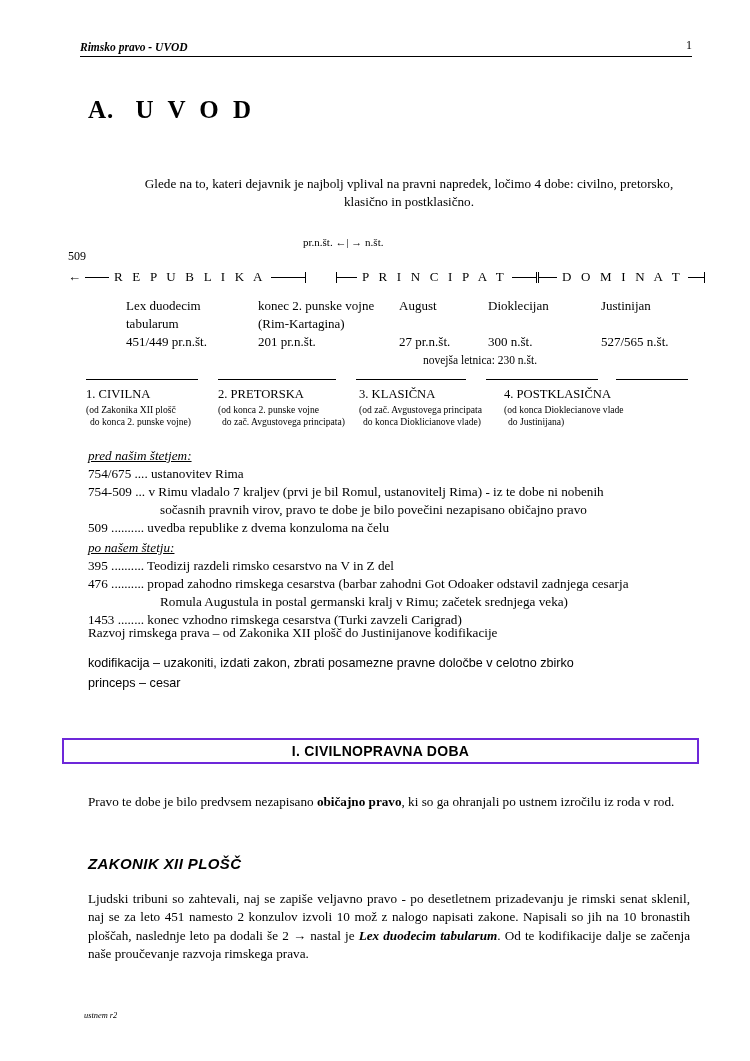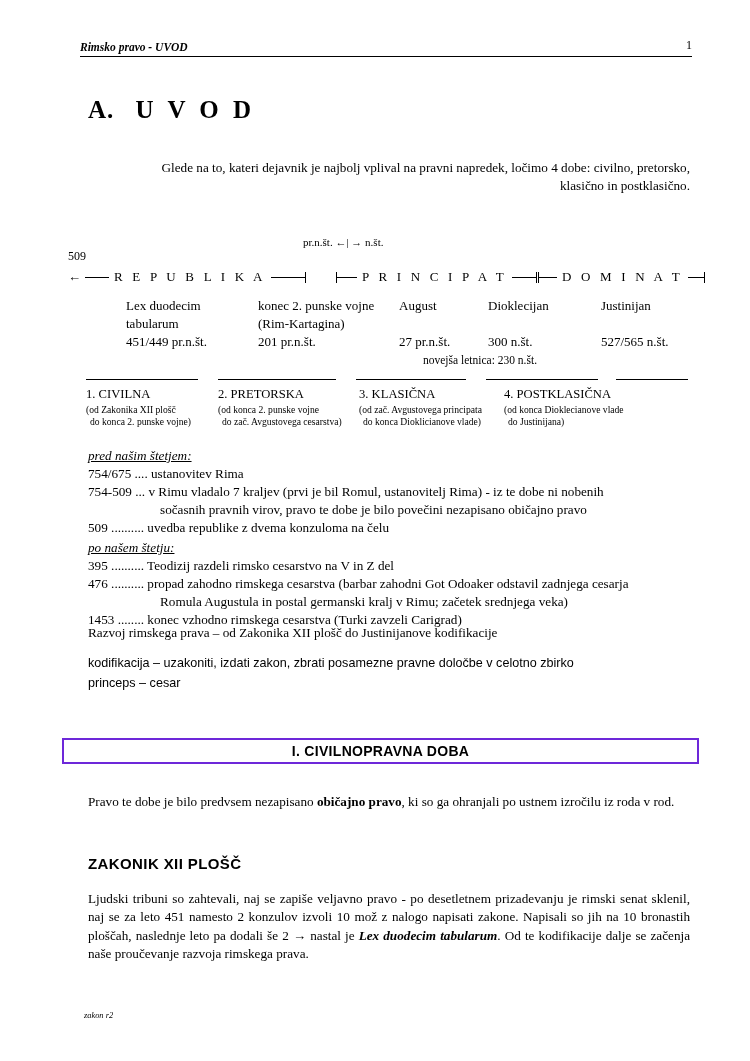--- a/index.html
+++ b/index.html
@@ -60,24 +60,24 @@
   }
   .doc-title .sp {
     letter-spacing: 4px;
   }
 
   
   .intro {
     position: absolute;
     left: 88px;
     right: 60px;
-    top: 159px;
+    top: 175px;
     font-size: 13.2px;
     line-height: 1.38;
-    text-align: right;
+    text-align: center;
     margin-left: 40px;
   }
 
   
   .tl {
     position: absolute;
     left: 68px;
     top: 236px;
     width: 620px;
     font-size: 12px;
@@ -258,20 +258,21 @@
   .bp1 { top: 793px; }
 
   .subhead {
     position: absolute;
     left: 88px;
     top: 855px;
     font-family: "Liberation Sans", sans-serif;
     font-weight: bold;
     font-size: 15px;
     letter-spacing: 0.4px;
+    font-style: italic;
   }
   .bp2 { top: 890px; }
 
   .footer {
     position: absolute;
     left: 84px;
     top: 1011px;
     font-size: 8.4px;
     font-style: italic;
   }
@@ -359,21 +360,21 @@
 
     <div class="phases">
       <div class="phase p1">
         <div class="ph-title">1. CIVILNA</div>
         <div class="ph-sub">(od Zakonika XII plošč</div>
         <div class="ph-sub" style="margin-top:0;padding-left:4px;">do konca 2. punske vojne)</div>
       </div>
       <div class="phase p2">
         <div class="ph-title">2. PRETORSKA</div>
         <div class="ph-sub">(od konca 2. punske vojne</div>
-        <div class="ph-sub" style="margin-top:0;padding-left:4px;">do zač. Avgustovega cesarstva)</div>
+        <div class="ph-sub" style="margin-top:0;padding-left:4px;">do zač. Avgustovega principata)</div>
       </div>
       <div class="phase p3">
         <div class="ph-title">3. KLASIČNA</div>
         <div class="ph-sub">(od zač. Avgustovega principata</div>
         <div class="ph-sub" style="margin-top:0;padding-left:4px;">do konca Dioklicianove vlade)</div>
       </div>
       <div class="phase p4">
         <div class="ph-title">4. POSTKLASIČNA</div>
         <div class="ph-sub">(od konca Dioklecianove vlade</div>
         <div class="ph-sub" style="margin-top:0;padding-left:4px;">do Justinijana)</div>
@@ -405,15 +406,15 @@
   <div class="body-para bp1">
     <span>Pravo te dobe je bilo predvsem nezapisano </span><b class="bold">običajno pravo</b><span>, ki so ga ohranjali po ustnem izročilu iz roda v rod.</span>
   </div>
 
   <div class="subhead">ZAKONIK XII PLOŠČ</div>
 
   <div class="body-para bp2">
     <span>Ljudski tribuni so zahtevali, naj se zapiše veljavno pravo - po desetletnem prizadevanju je rimski senat sklenil, naj se za leto 451 namesto 2 konzulov izvoli 10 mož z nalogo napisati zakone. Napisali so jih na 10 bronastih ploščah, naslednje leto pa dodali še 2 → nastal je </span><i class="ital"><b class="bold">Lex duodecim tabularum</b></i><span>. Od te kodifikacije dalje se začenja naše proučevanje razvoja rimskega prava.</span>
   </div>
 
-  <div class="footer">zakon r2</div>
+  <div class="footer">ustnem r2</div>
 
 </div>
 
 </body></html>

